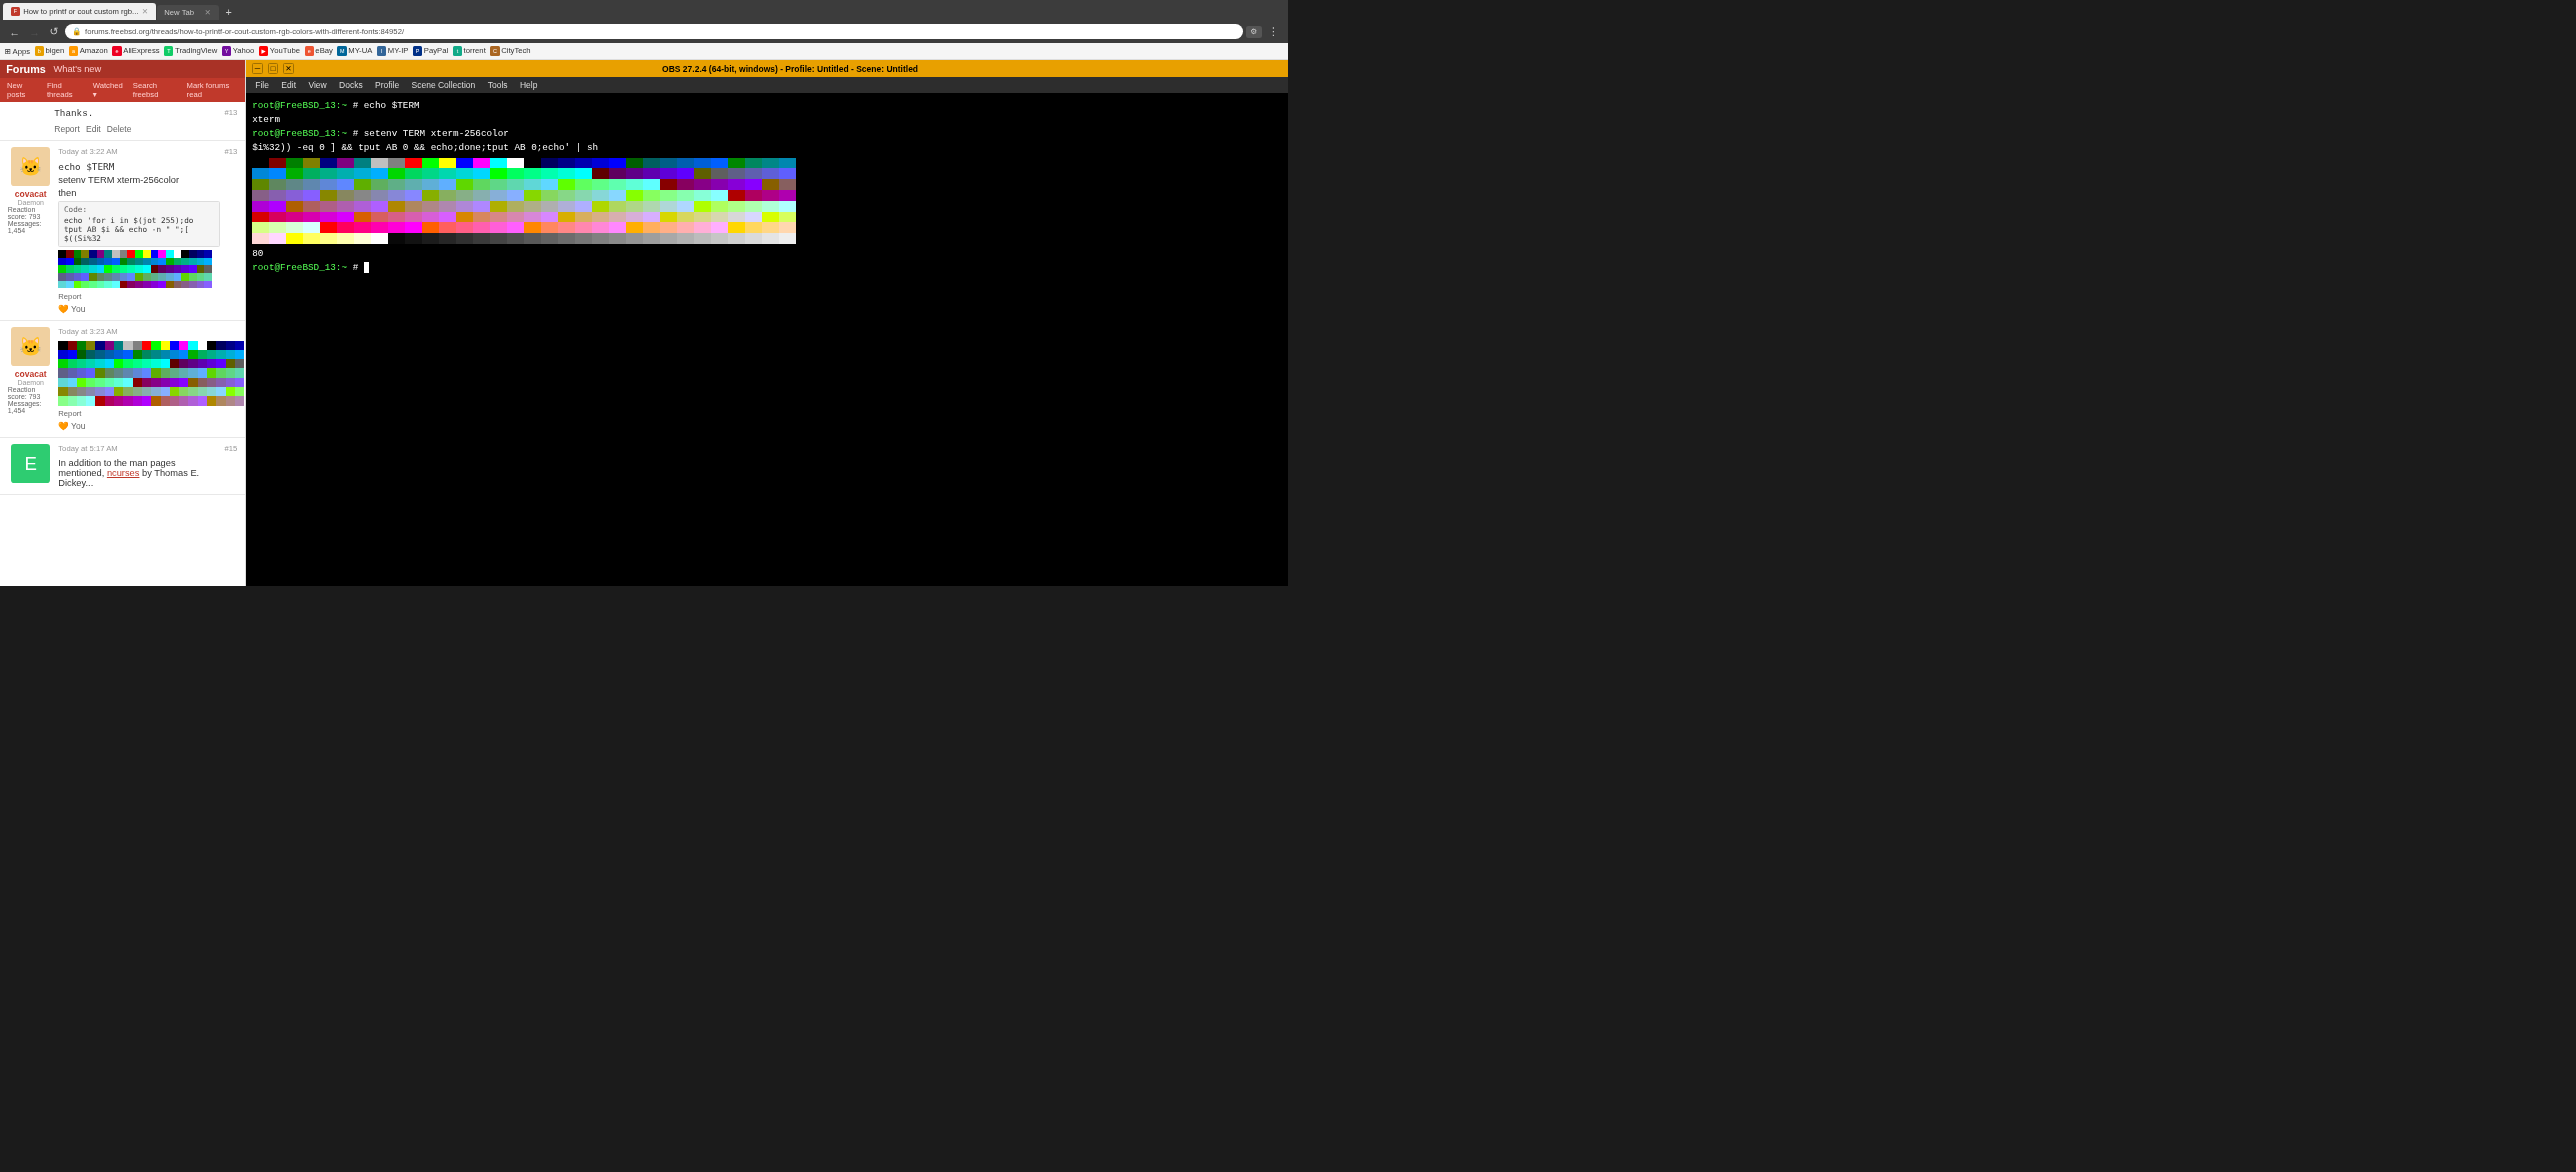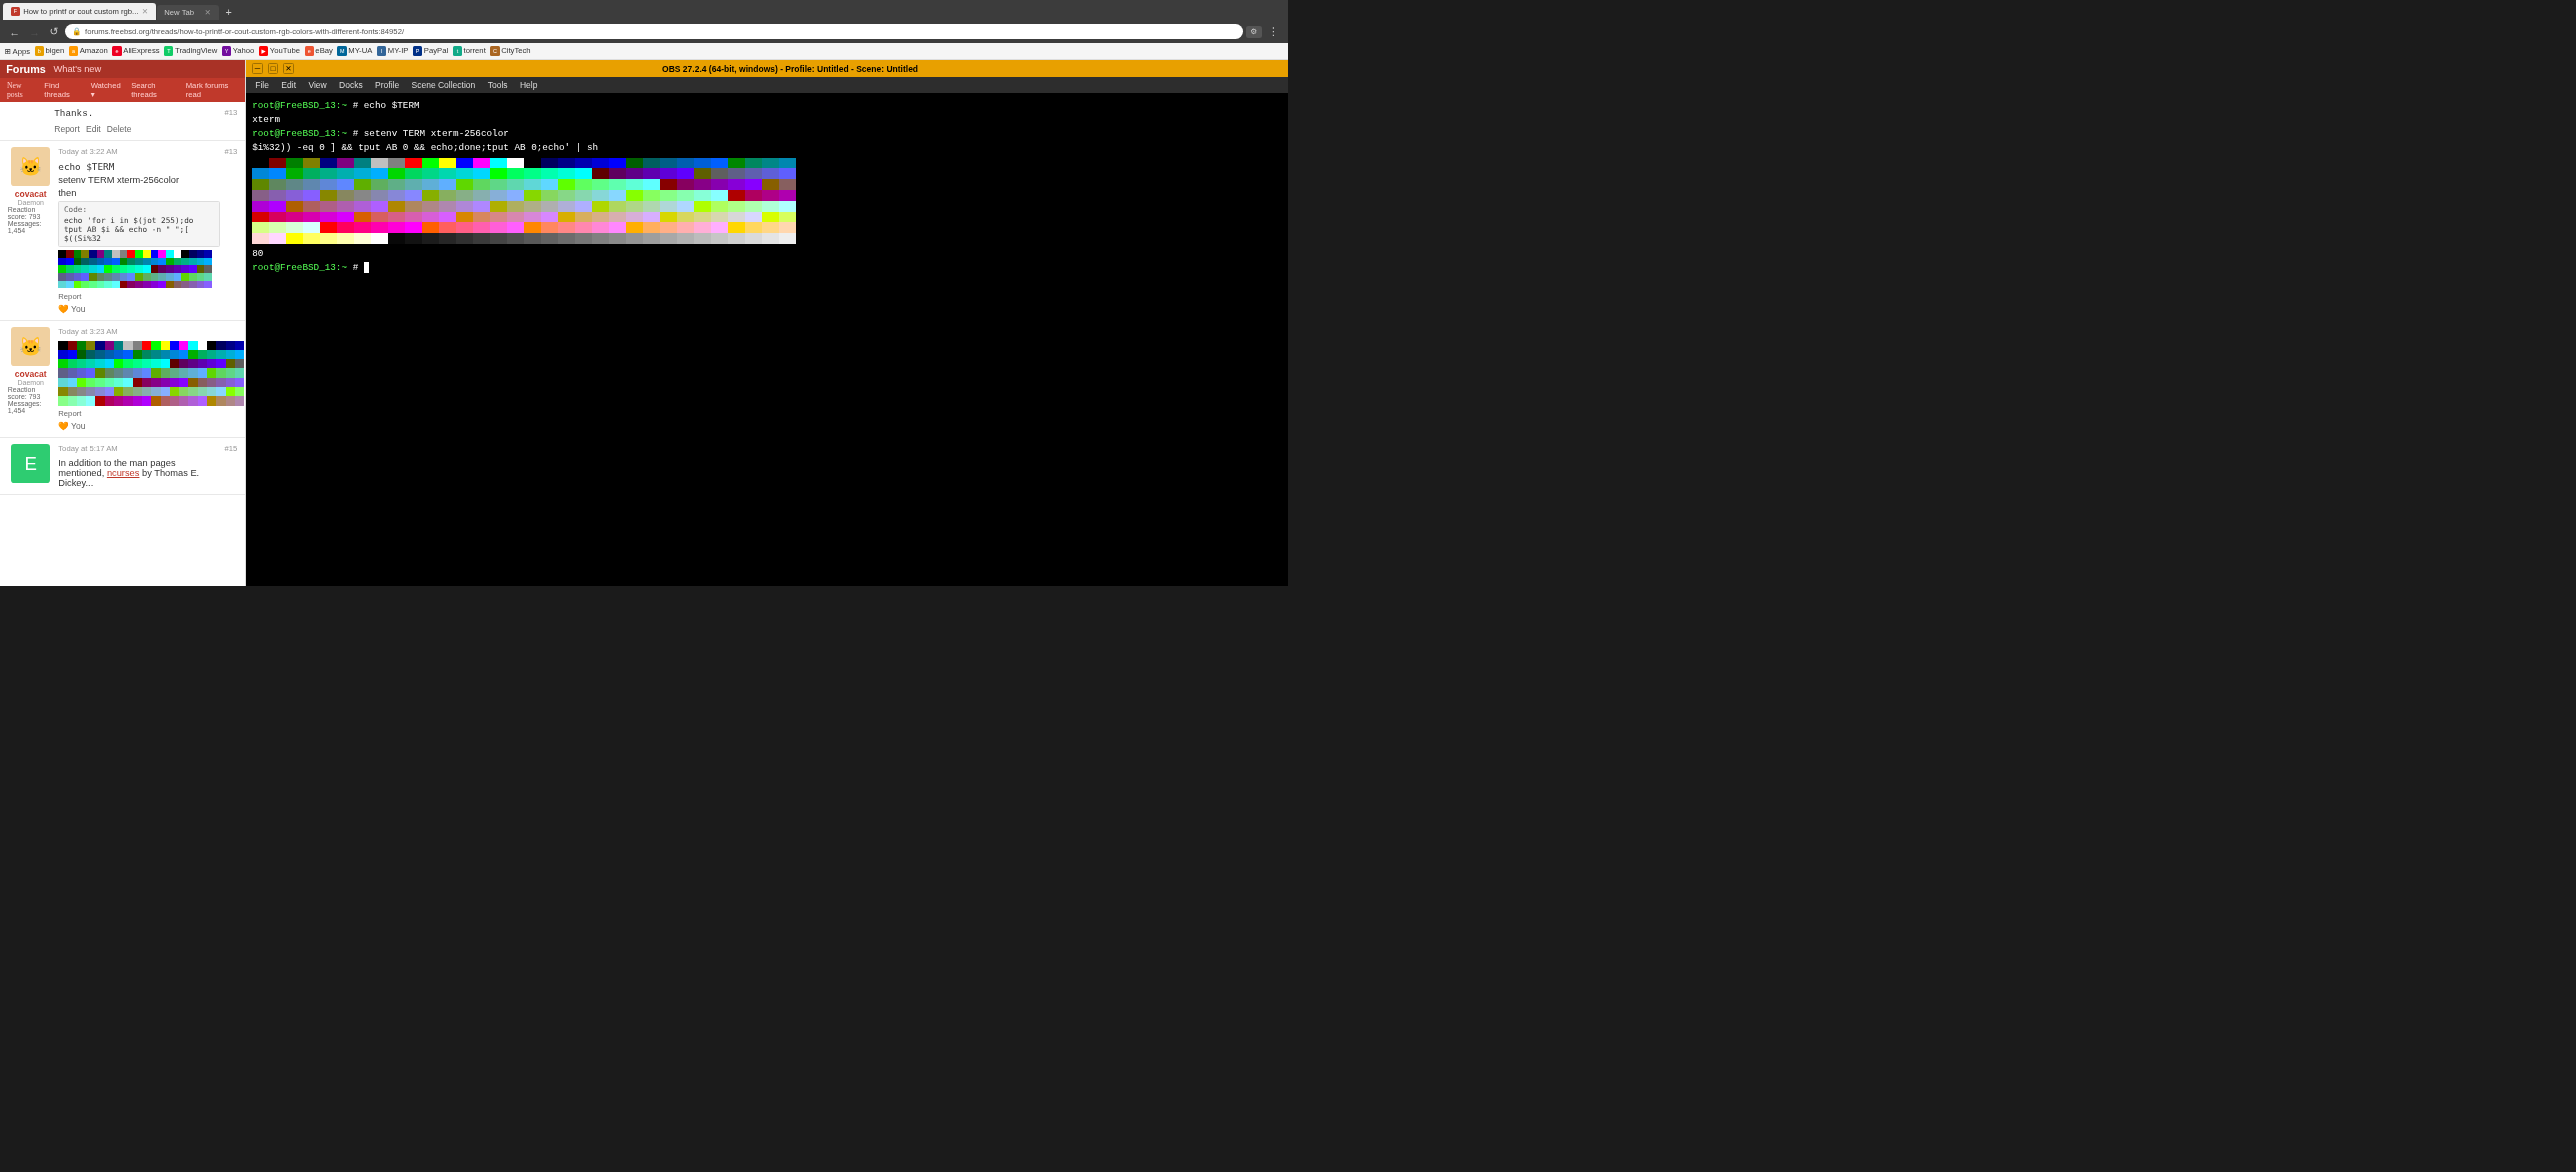--- a/index.html
+++ b/index.html
@@ -92,24 +92,24 @@
 <div style="display:flex; height:calc(100vh - 60px);">
 
   <div style="width:246px;background:#fff;display:flex;flex-direction:column;flex-shrink:0;overflow:hidden;border-right:0.8px solid #ddd;">
 
     <div style="background:#c0392b;">
       <div style="display:flex;align-items:center;padding:3.1px 6.2px;gap:7.7px;background:#a93226;">
         <span style="font-size:10.8px;font-weight:bold;color:white;">Forums</span>
         <span style="font-size:9.3px;color:#ffcccc;cursor:pointer;">What's new</span>
       </div>
       <div style="display:flex;align-items:center;padding:1.5px 3.1px;gap:1.5px;background:#c0392b;">
-        <span style="font-size:7.7px;color:#ffcccc;cursor:pointer;padding:1.5px 3.9px;font-family:Liberation Serif, serif;">New posts</span>
+        <span style="font-size:7.7px;color:#ffcccc;cursor:pointer;padding:1.5px 3.9px;">New posts</span>
         <span style="font-size:7.7px;color:#ffcccc;cursor:pointer;padding:1.5px 3.9px;">Find threads</span>
         <span style="font-size:7.7px;color:#ffcccc;cursor:pointer;padding:1.5px 3.9px;">Watched ▾</span>
-        <span style="font-size:7.7px;color:#ffcccc;cursor:pointer;padding:1.5px 3.9px;">Search threads</span>
+        <span style="font-size:7.7px;color:#ffcccc;cursor:pointer;padding:1.5px 3.9px;">Search freebsd</span>
         <span style="font-size:7.7px;color:#ffcccc;cursor:pointer;padding:1.5px 3.9px;">Mark forums read</span>
       </div>
     </div>
 
     <div style="flex:1;overflow-y:auto;background:#fff;">
 
       <div style="padding:6.2px 7.7px;border-bottom:0.8px solid #e8e8e8;">
         <div style="display:flex;gap:4.6px;">
           <div style="width:42px;flex-shrink:0;"></div>
           <div style="flex:1;">

